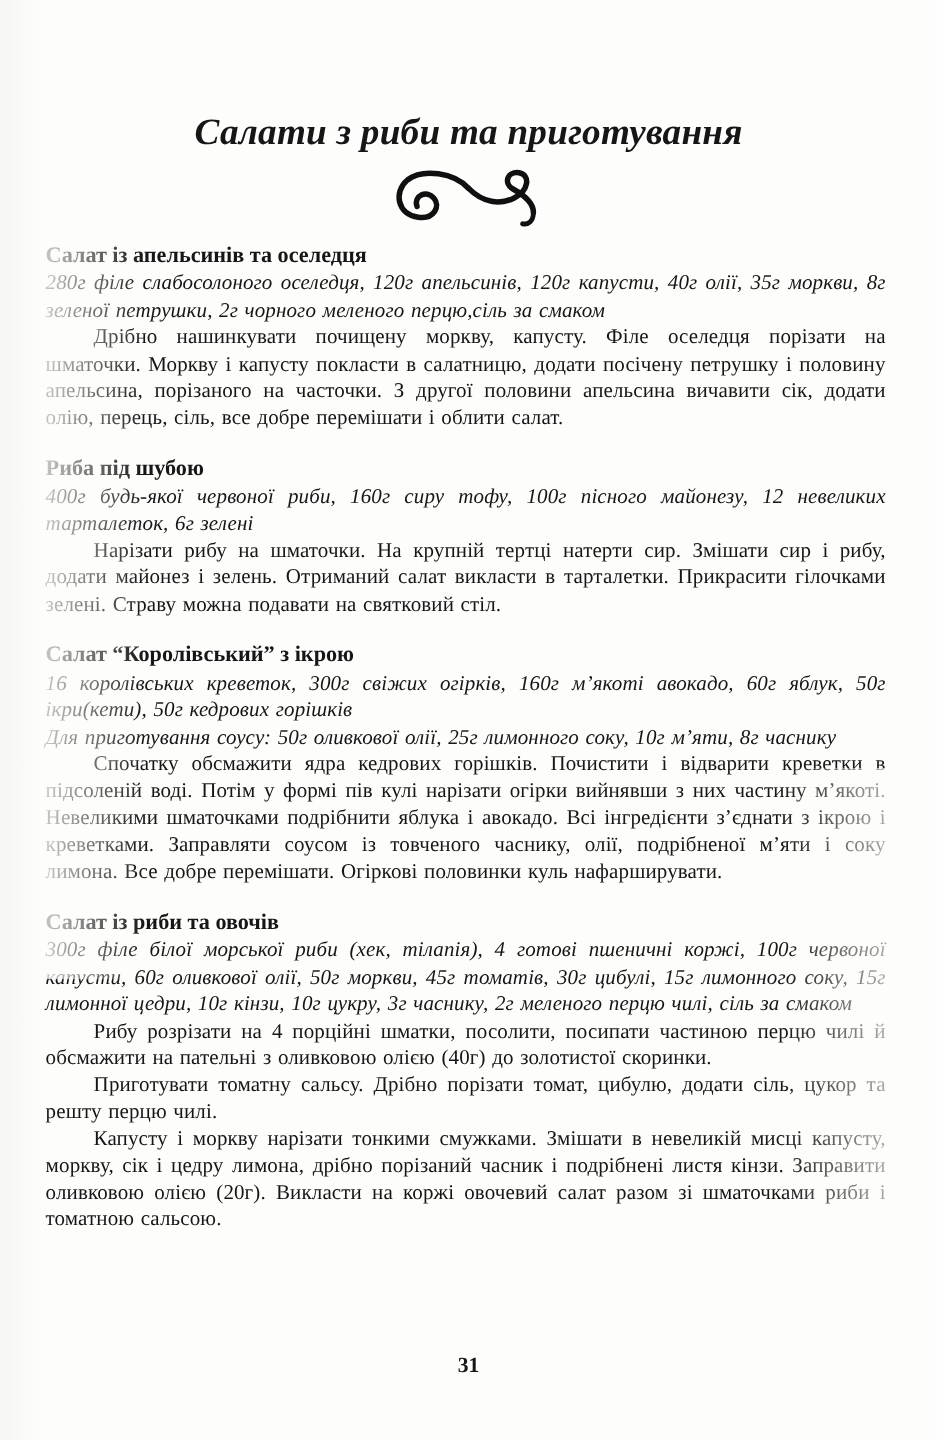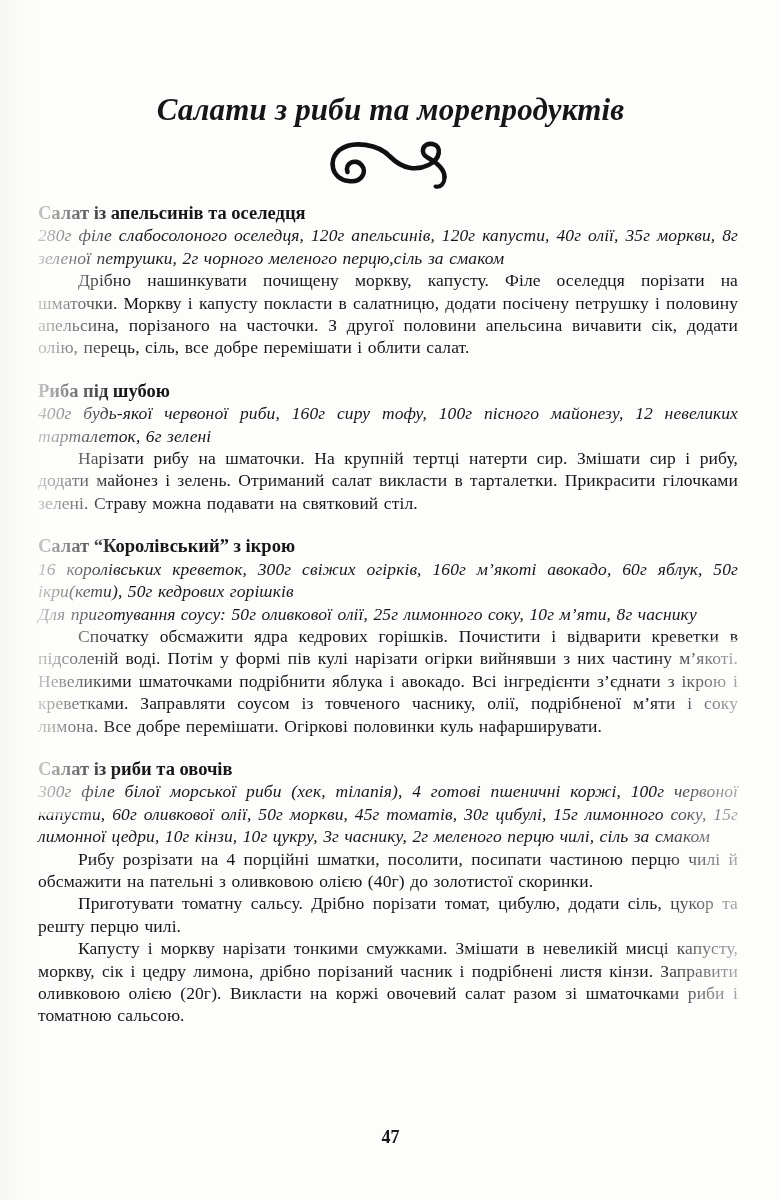--- a/index.html
+++ b/index.html
@@ -31,21 +31,21 @@
     background:linear-gradient(to right,rgba(253,253,252,.78),rgba(253,253,252,0));}
   .fade-right{right:34px;top:640px;width:95px;height:480px;
     background:linear-gradient(to left,rgba(253,253,252,.7),rgba(253,253,252,0));}
 </style>
 </head>
 <body>
 
 <div class="page">
   <div class="edge-shade"></div>
 
-  <h1 class="title">Салати з риби та морепродуктів</h1>
+  <h1 class="title">Салати з риби та приготування</h1>
 
   <svg class="flourish" width="145" height="54" viewBox="0 0 145 54">
     <g fill="none" stroke="#101010" stroke-linecap="round">
       <path stroke-width="4.6" d="M72,19 C60,6 34,2 21,12 C9,22 13,41 30,43 C43,45 49,34 43,27 C37,20 26,25 29,34"></path>
       <path stroke-width="4.6" d="M72,19 C84,31 98,33 110,27 C122,21 124,8 114,6 C104,4.5 101,15 109,19.5 C119,25 126,31 126,39"></path>
       <path stroke-width="4" d="M126,39 C126,46 122,49.5 117,48.5"></path>
     </g>
   </svg>
 
   <div class="recipes">
@@ -86,17 +86,17 @@
           <p class="ing">300г філе білої морської риби (хек, тілапія), 4 готові пшеничні коржі, 100г червоної капусти, 60г оливкової олії, 50г моркви, 45г томатів, 30г цибулі, 15г лимонного соку, 15г лимонної цедри, 10г кінзи, 10г цукру, 3г часнику, 2г меленого перцю чилі, сіль за смаком</p>
         </div>
     <div>
           <p class="step">Рибу розрізати на 4 порційні шматки, посолити, посипати частиною перцю чилі й обсмажити на пательні з оливковою олією (40г) до золотистої скоринки.</p>
           <p class="step">Приготувати томатну сальсу. Дрібно порізати томат, цибулю, додати сіль, цукор та решту перцю чилі.</p>
           <p class="step">Капусту і моркву нарізати тонкими смужками. Змішати в невеликій мисці капусту, моркву, сік і цедру лимона, дрібно порізаний часник і подрібнені листя кінзи. Заправити оливковою олією (20г). Викласти на коржі овочевий салат разом зі шматочками риби і томатною сальсою.</p>
         </div>
   </section>
 </div>
 
-  <div class="page-number">47</div>
+  <div class="page-number">31</div>
 
   <div class="fade fade-left"></div>
   <div class="fade fade-right"></div>
 </div>
 
 </body></html>

